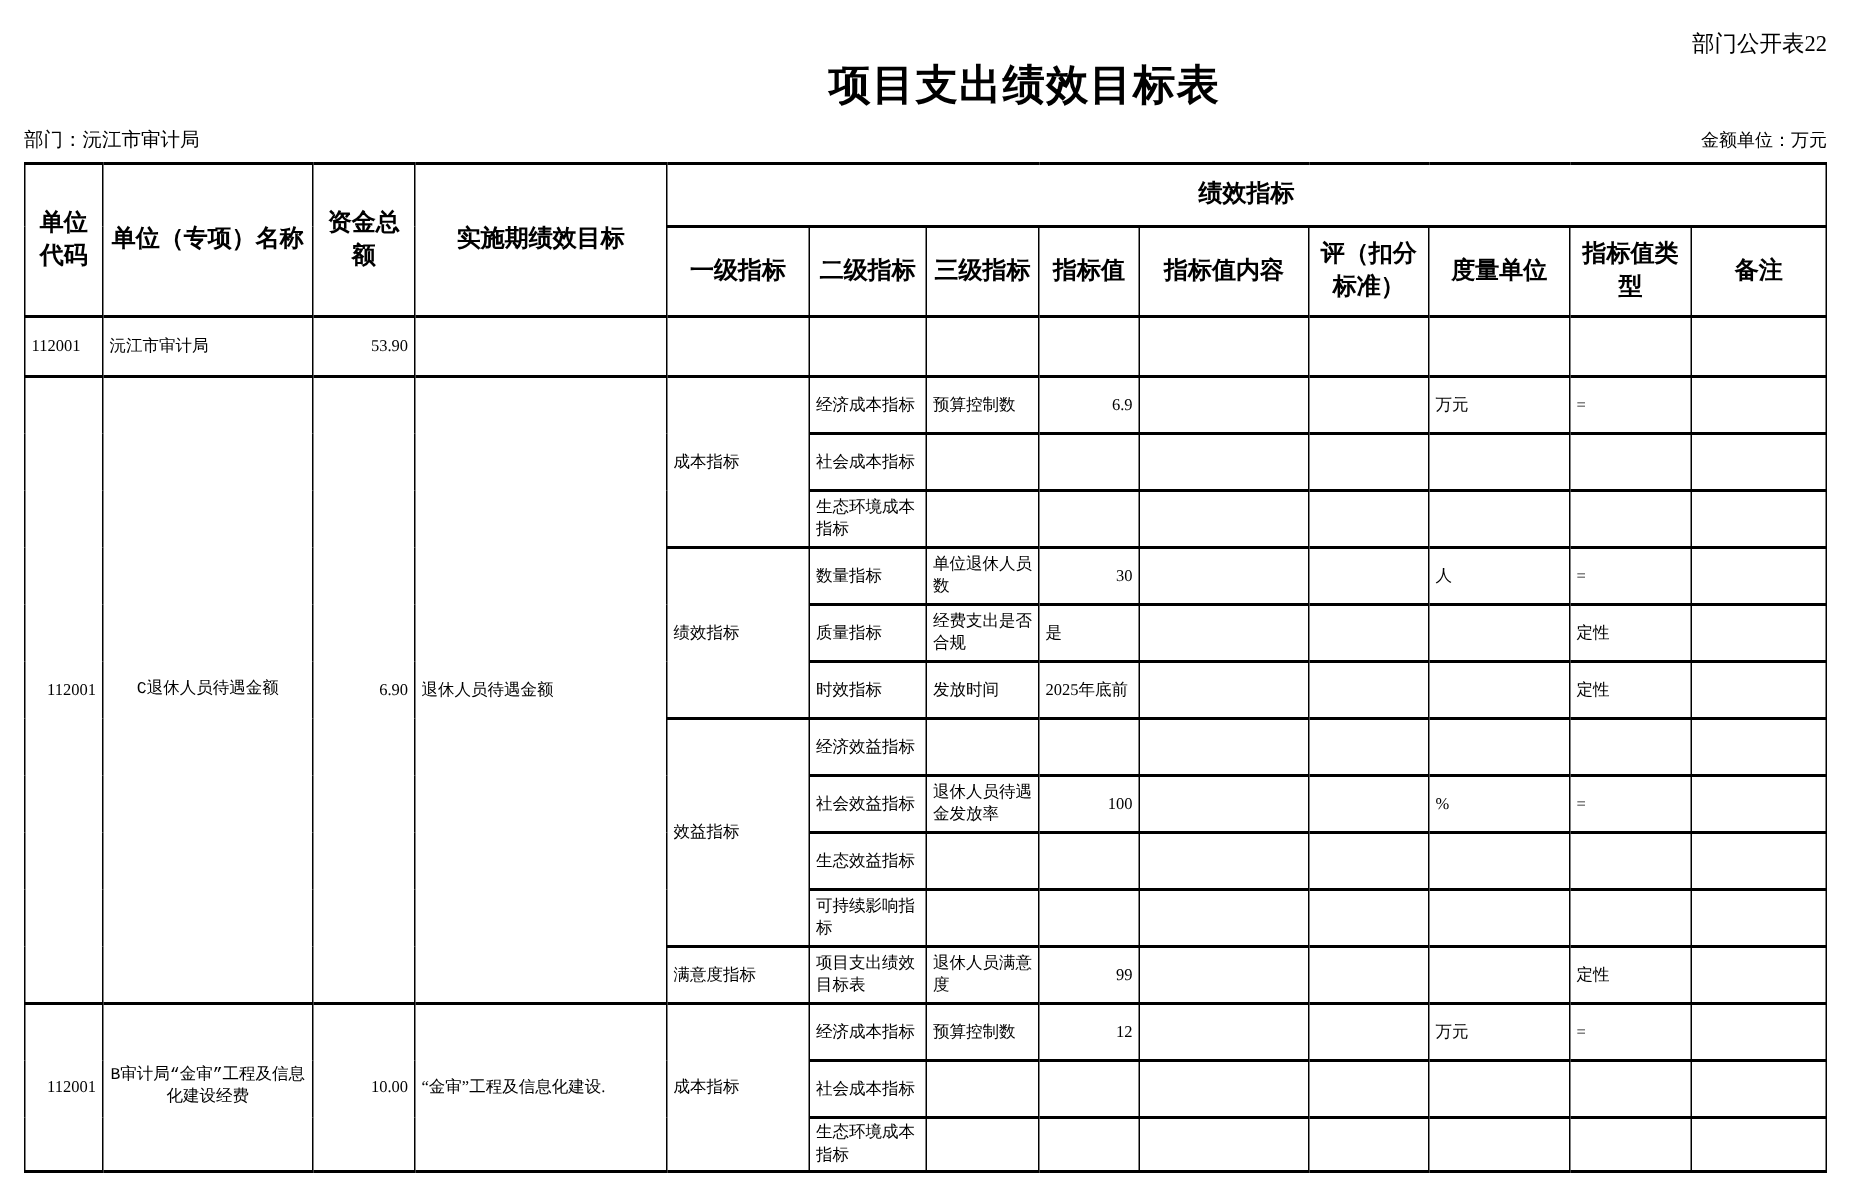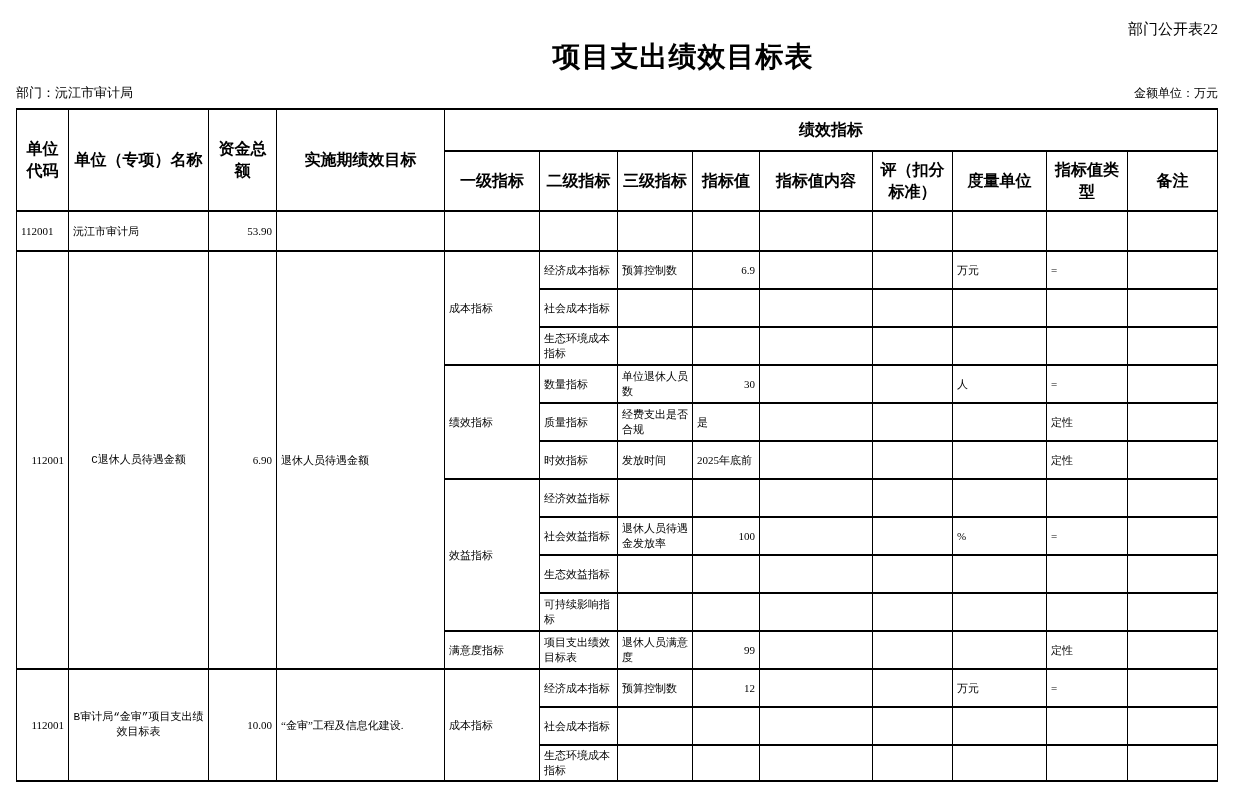--- a/index.html
+++ b/index.html
@@ -209,21 +209,21 @@
       <td class="ar">99</td>
       <td></td>
       <td></td>
       <td></td>
       <td class="al">定性</td>
       <td></td>
     </tr>
 
     <tr class="r">
       <td rowspan="3" class="ar codecell">112001</td>
-      <td rowspan="3" class="ac namecell">B审计局“金审”项目支出绩效目标表</td>
+      <td rowspan="3" class="ac namecell">B审计局“金审”工程及信息化建设经费</td>
       <td rowspan="3" class="ar">10.00</td>
       <td rowspan="3" class="al">“金审”工程及信息化建设.</td>
       <td rowspan="3" class="al">成本指标</td>
       <td class="al">经济成本指标</td>
       <td class="al">预算控制数</td>
       <td class="ar">12</td>
       <td></td>
       <td></td>
       <td class="al">万元</td>
       <td class="al">=</td>

